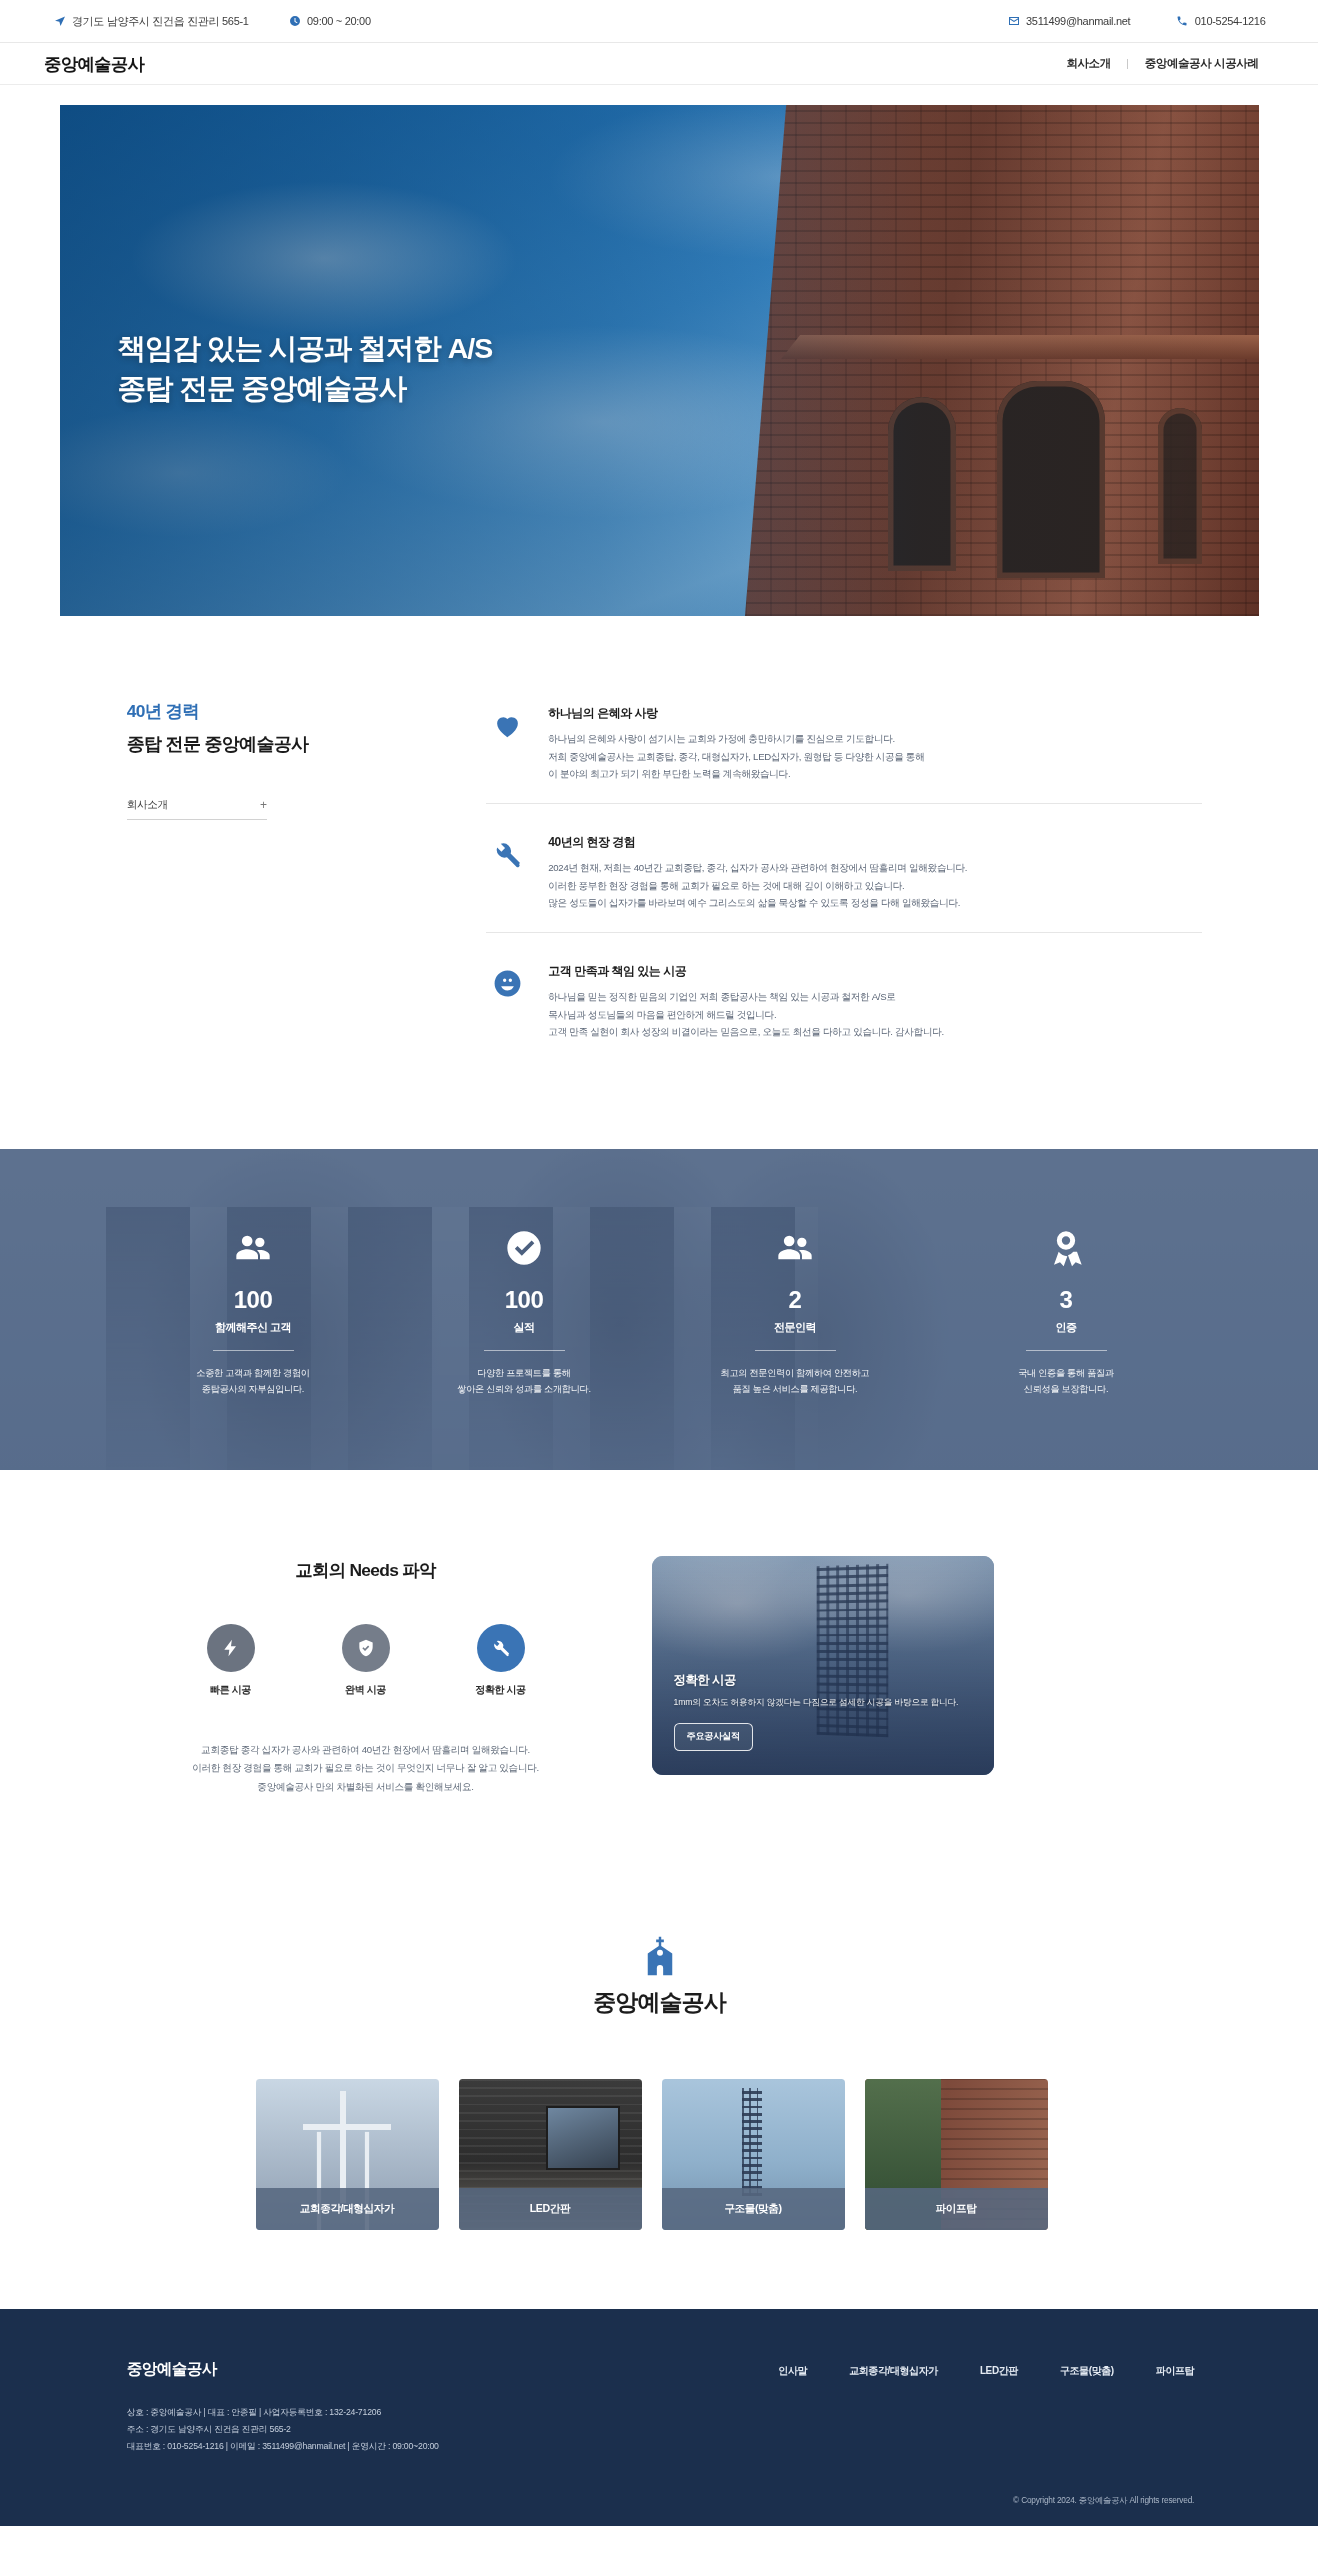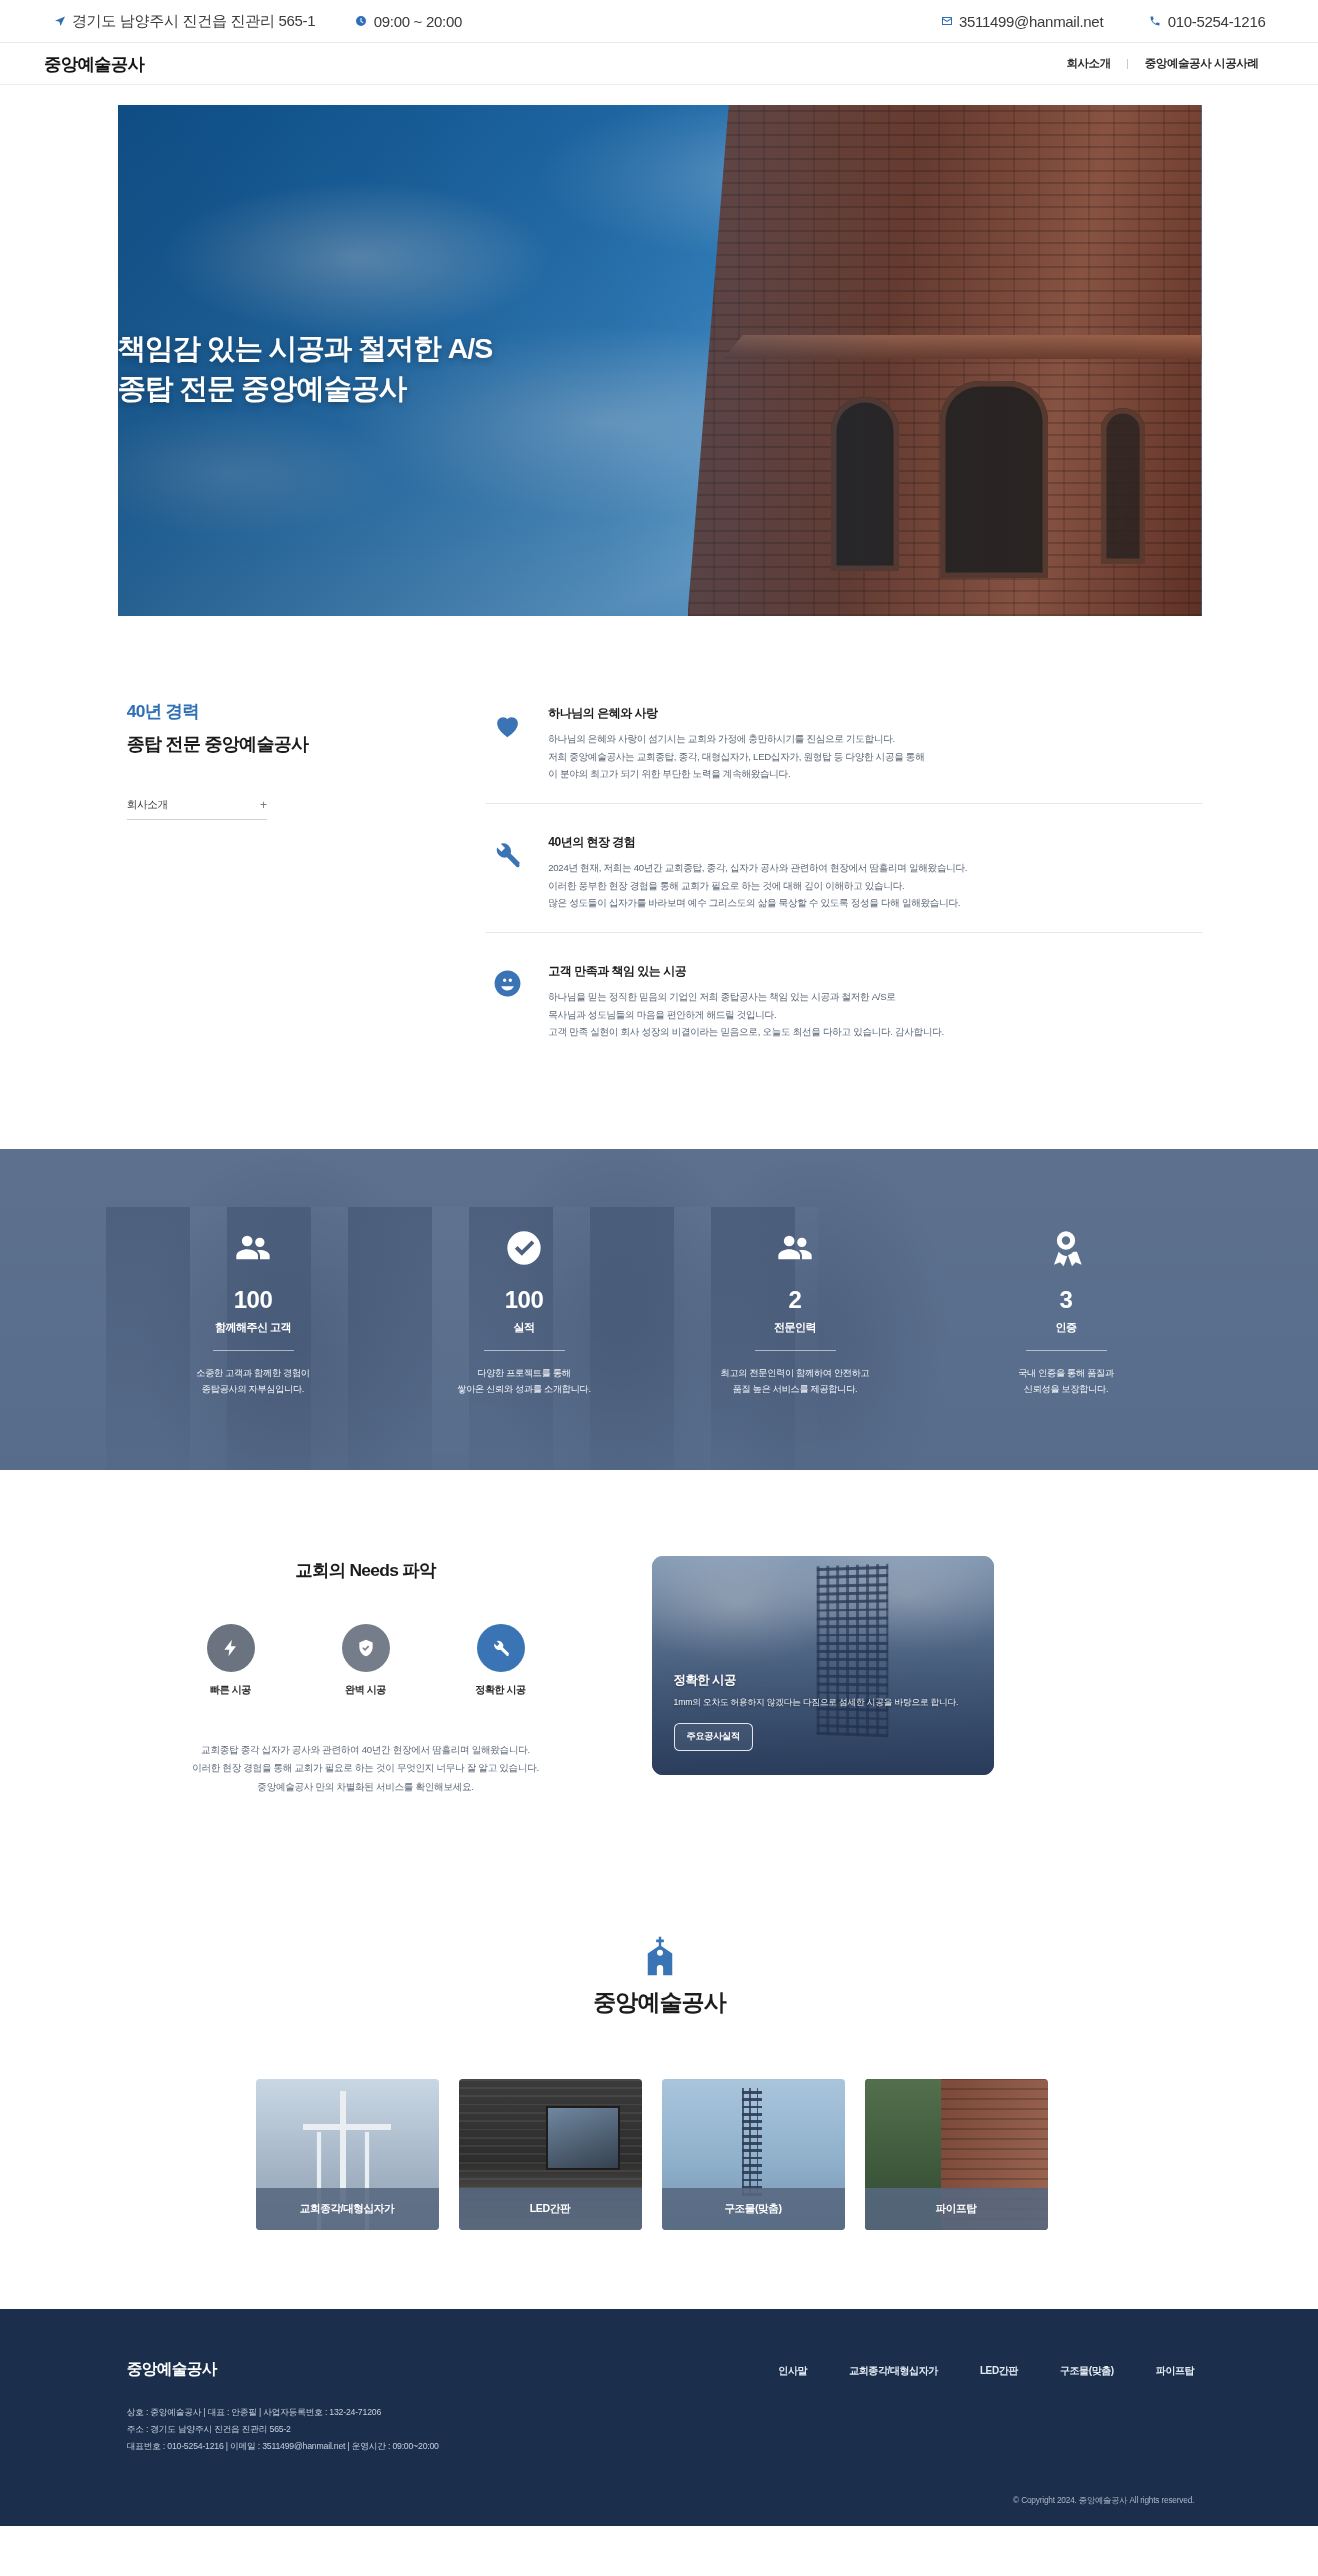--- a/index.html
+++ b/index.html
@@ -18,21 +18,21 @@
   .topbar {
     height: 43px;
     border-bottom: 0.9px solid #e8e8e8;
     display: flex;
     align-items: center;
     background: #fff;
   }
   .topbar .inner { display: flex; align-items: center; width: 1212px; }
   .tb-left { display: flex; align-items: center; gap: 40px; }
   .tb-right { display: flex; align-items: center; gap: 46px; margin-left: auto; }
-  .tb-item { display: flex; align-items: center; gap: 6.4px; font-size: 15px; color: #3b3b3b; letter-spacing: -0.3px; white-space: nowrap;}
+  .tb-item { display: flex; align-items: center; gap: 6.4px; font-size: 11px; color: #3b3b3b; letter-spacing: -0.3px; white-space: nowrap;}
   .tb-ico { width: 12px; height: 12px; display: inline-flex; align-items: center; justify-content: center; color: #2f6fb5; flex: 0 0 auto;}
   .tb-ico svg { width: 12px; height: 12px; fill: #2f6fb5; }
 
   
   .header {
     height: 42px;
     border-bottom: 0.9px solid #ececec;
     display: flex;
     align-items: center;
     background: #fff;
@@ -40,21 +40,21 @@
   .header .inner { display: flex; align-items: center; width: 1231px; }
   .logo { font-size: 17.4px; font-weight: 700; color: #151515; letter-spacing: -0.7px; }
   .nav { margin-left: auto; display: flex; align-items: center; gap: 0px; }
   .nav a { font-size: 11.5px; color: #2c2c2c; text-decoration: none; letter-spacing: -0.4px; font-weight: 600; padding: 0 16.5px; white-space: nowrap;}
   .nav .sep { width: 0.9px; height: 10px; background: #c9c9c9; }
 
   
   .hero-outer { padding: 20px 0 0 0; background: #fff; }
   .hero {
     position: relative;
-    width: 1084px;
+    width: 1199px;
     height: 511px;
     margin: 0 auto;
     overflow: hidden;
     background: linear-gradient(135deg,#1d6fb8 0%, #2f86c9 38%, #57a5dc 60%, #3c7fb5 100%);
   }
   .hero .sky {
     position: absolute; inset: 0;
     background:
       radial-gradient(ellipse 276px 110px at 22% 30%, rgba(255,255,255,.55), rgba(255,255,255,0) 70%),
       radial-gradient(ellipse 386px 138px at 45% 62%, rgba(255,255,255,.40), rgba(255,255,255,0) 70%),

